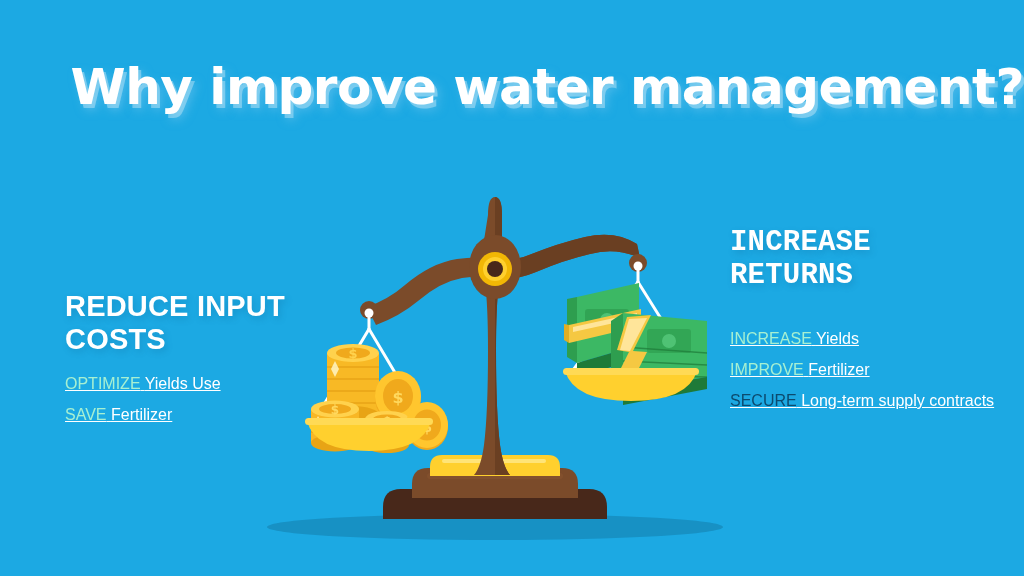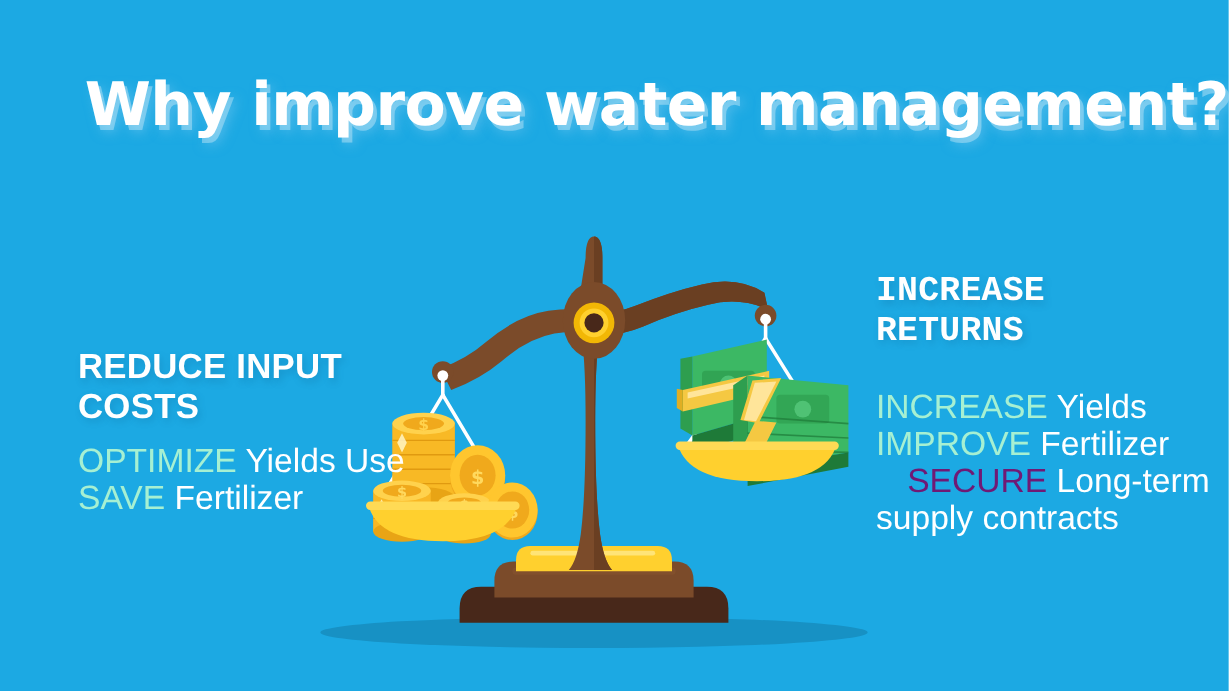--- a/index.html
+++ b/index.html
@@ -46,24 +46,25 @@
     letter-spacing: 0.2px;
     text-shadow: 2px 3px 6px rgba(10,90,140,0.25);
   }
   #left-heading  { left: 65px;  top: 290px; width: 260px; }
   #right-heading { left: 730px; top: 226px; width: 270px; font-family: Liberation Mono, monospace; }
 
   
   .benefit-list {
     position: absolute;
     font-family: "Liberation Sans", sans-serif;
-    font-size: 28px;
+    font-size: 16px;
     line-height: 31px;
     color: #ffffff;
     font-weight: 400;
+    text-decoration: underline;
   }
   #left-list  { left: 65px;  top: 368px; width: 290px; }
   #right-list { left: 730px; top: 323px; width: 280px; }
   .benefit-item { white-space: normal; }
   .kw {
     color: #A6F0D2;
   }
   .rest {
     color: #ffffff;
   }
@@ -263,18 +264,18 @@
   <div id="right-list" class="benefit-list">
     <div class="benefit-item">
       <span class="kw" style="color: rgb(166, 240, 210);">INCREASE</span>
       <span class="rest">Yields</span>
     </div>
     <div class="benefit-item">
       <span class="kw" style="color: rgb(166, 240, 210);">IMPROVE</span>
       <span class="rest">Fertilizer</span>
     </div>
     <div class="benefit-item">
-      <span class="kw" style="color: #701a75; margin-left: 26px;">SECURE</span>
+      <span class="kw" style="color: #0c4a6e;">SECURE</span>
       <span class="rest">Long-term supply contracts</span>
     </div>
   </div>
 
 </div>
 
 </body></html>

